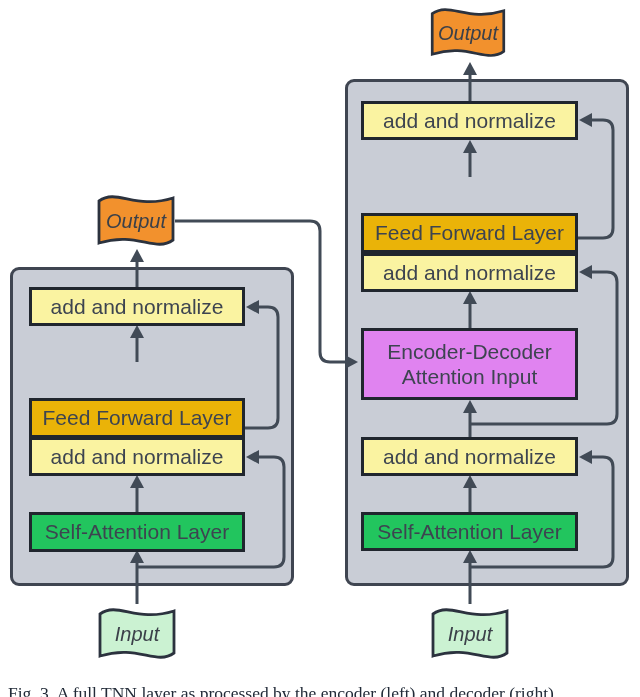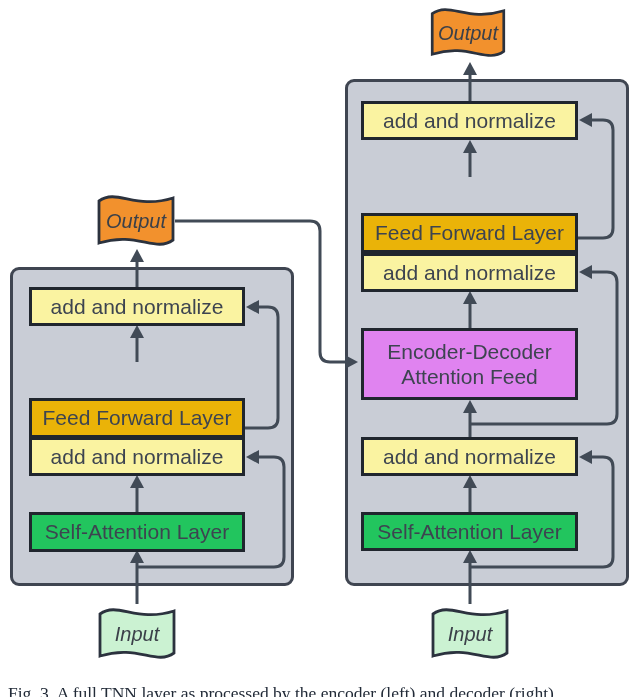--- a/index.html
+++ b/index.html
@@ -93,21 +93,21 @@
   </svg>
 
   <div class="node addnorm" style="left:29px;top:287px;width:216px;height:39px;">add and normalize</div>
   <div class="node ff" style="left:29px;top:362px;width:216px;height:40px;">Feed Forward Layer</div>
   <div class="node addnorm" style="left:29px;top:437px;width:216px;height:39px;">add and normalize</div>
   <div class="node selfattn" style="left:29px;top:512px;width:216px;height:40px;">Self-Attention Layer</div>
 
   <div class="node addnorm" style="left:361px;top:101px;width:217px;height:39px;">add and normalize</div>
   <div class="node ff" style="left:361px;top:177px;width:217px;height:40px;">Feed Forward Layer</div>
   <div class="node addnorm" style="left:361px;top:253px;width:217px;height:39px;">add and normalize</div>
-  <div class="node edattn" style="left:361px;top:328px;width:217px;height:72px;">Encoder-Decoder Attention Feed</div>
+  <div class="node edattn" style="left:361px;top:328px;width:217px;height:72px;">Encoder-Decoder Attention Input</div>
   <div class="node addnorm" style="left:361px;top:437px;width:217px;height:39px;">add and normalize</div>
   <div class="node selfattn" style="left:361px;top:512px;width:217px;height:39px;">Self-Attention Layer</div>
 
   <div class="flag" style="left:97px;top:191px;width:78px;height:60px;">
     <svg width="78" height="60" viewBox="0 0 78 60">
       <path d="M2,10 C20,-3 38,19 76,7 L76,49 C58,62 40,40 2,52 Z" fill="#f2912d" stroke="#2b323e" stroke-width="2.8"></path>
     </svg>
     <div class="flag-label">Output</div>
   </div>
   <div class="flag" style="left:98px;top:604px;width:78px;height:60px;">

